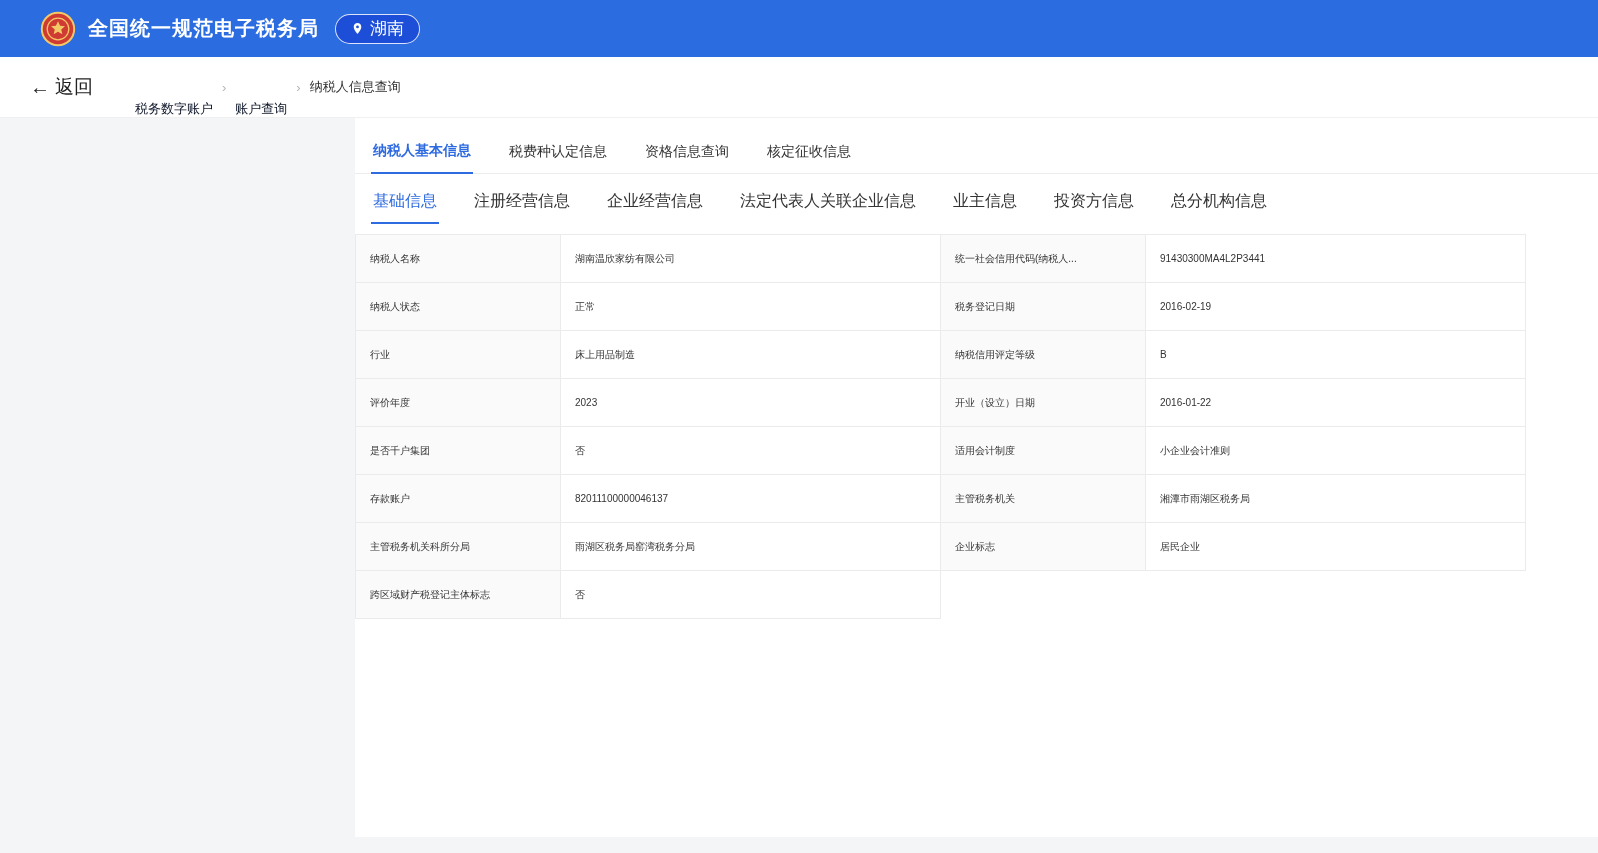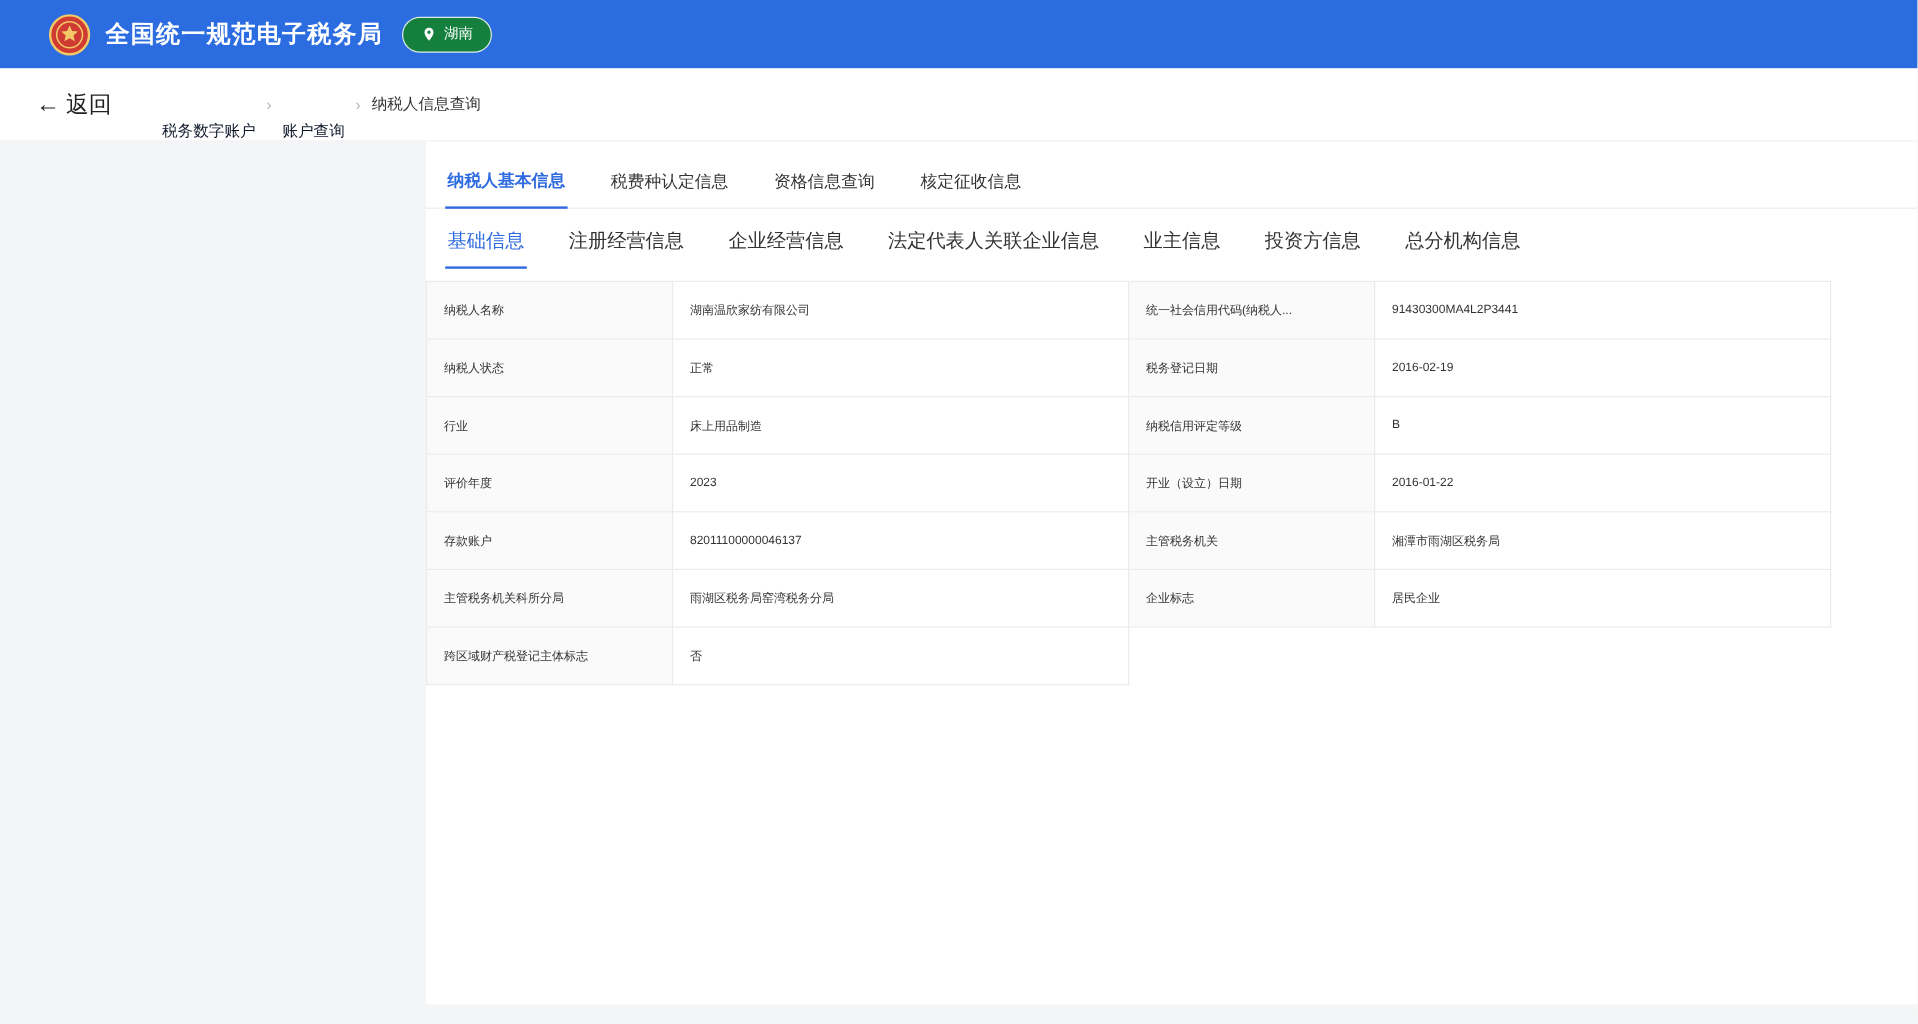--- a/index.html
+++ b/index.html
@@ -31,27 +31,27 @@
     font-weight:600;
     margin-left:12px;
     letter-spacing:1px;
     white-space:nowrap;
   }
   .loc-badge {
     margin-left:16px;
     display:inline-flex;
     align-items:center;
     gap:6px;
-    background:#15803d;
+    background:#1d4ed8;
     border:1px solid rgba(255,255,255,0.85);
     border-radius:16px;
     height:30px;
     padding:0 15px;
     color:#fff;
-    font-size:12px;
+    font-size:17px;
     cursor:pointer;
     white-space:nowrap;
   }
 
   
   .breadcrumb-bar {
     height:61px;
     background:#fff;
     display:flex;
     align-items:center;
@@ -238,20 +238,26 @@
             <td class="lbl">纳税信用评定等级</td>
             <td class="val">B</td>
           </tr>
           <tr>
             <td class="lbl">评价年度</td>
             <td class="val">2023</td>
             <td class="lbl">开业（设立）日期</td>
             <td class="val">2016-01-22</td>
           </tr>
           <tr>
+            <td class="lbl">是否千户集团</td>
+            <td class="val">否</td>
+            <td class="lbl">适用会计制度</td>
+            <td class="val">小企业会计准则</td>
+          </tr>
+          <tr>
             <td class="lbl">存款账户</td>
             <td class="val">82011100000046137</td>
             <td class="lbl">主管税务机关</td>
             <td class="val">湘潭市雨湖区税务局</td>
           </tr>
           <tr>
             <td class="lbl">主管税务机关科所分局</td>
             <td class="val">雨湖区税务局窑湾税务分局</td>
             <td class="lbl">企业标志</td>
             <td class="val">居民企业</td>

